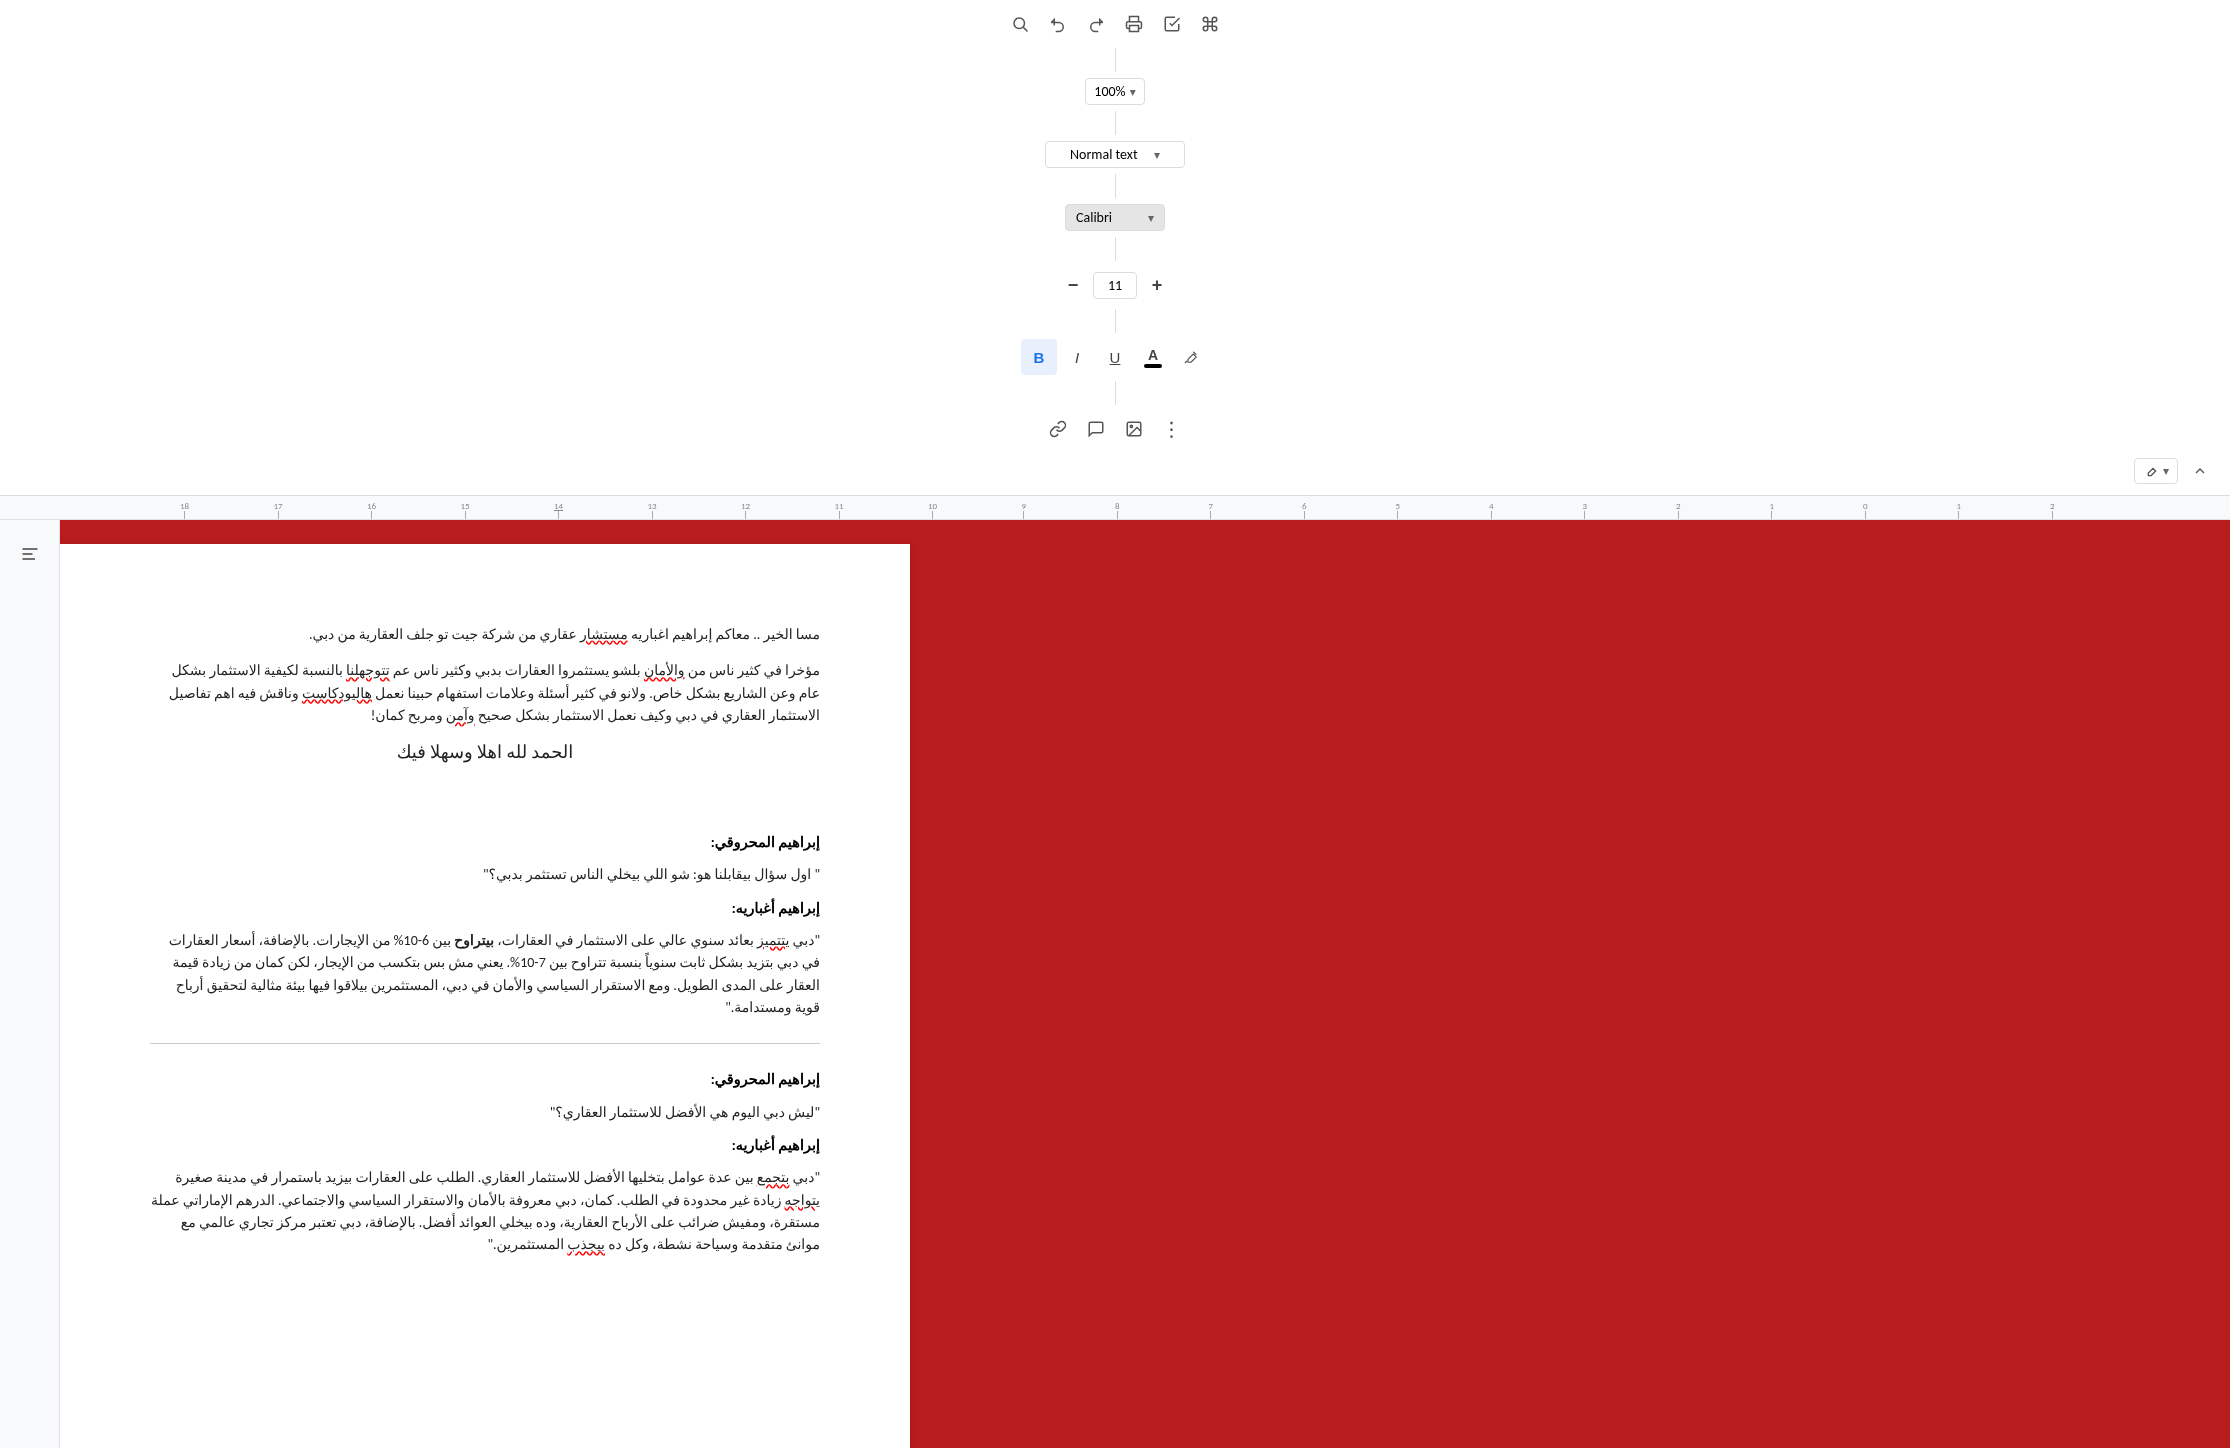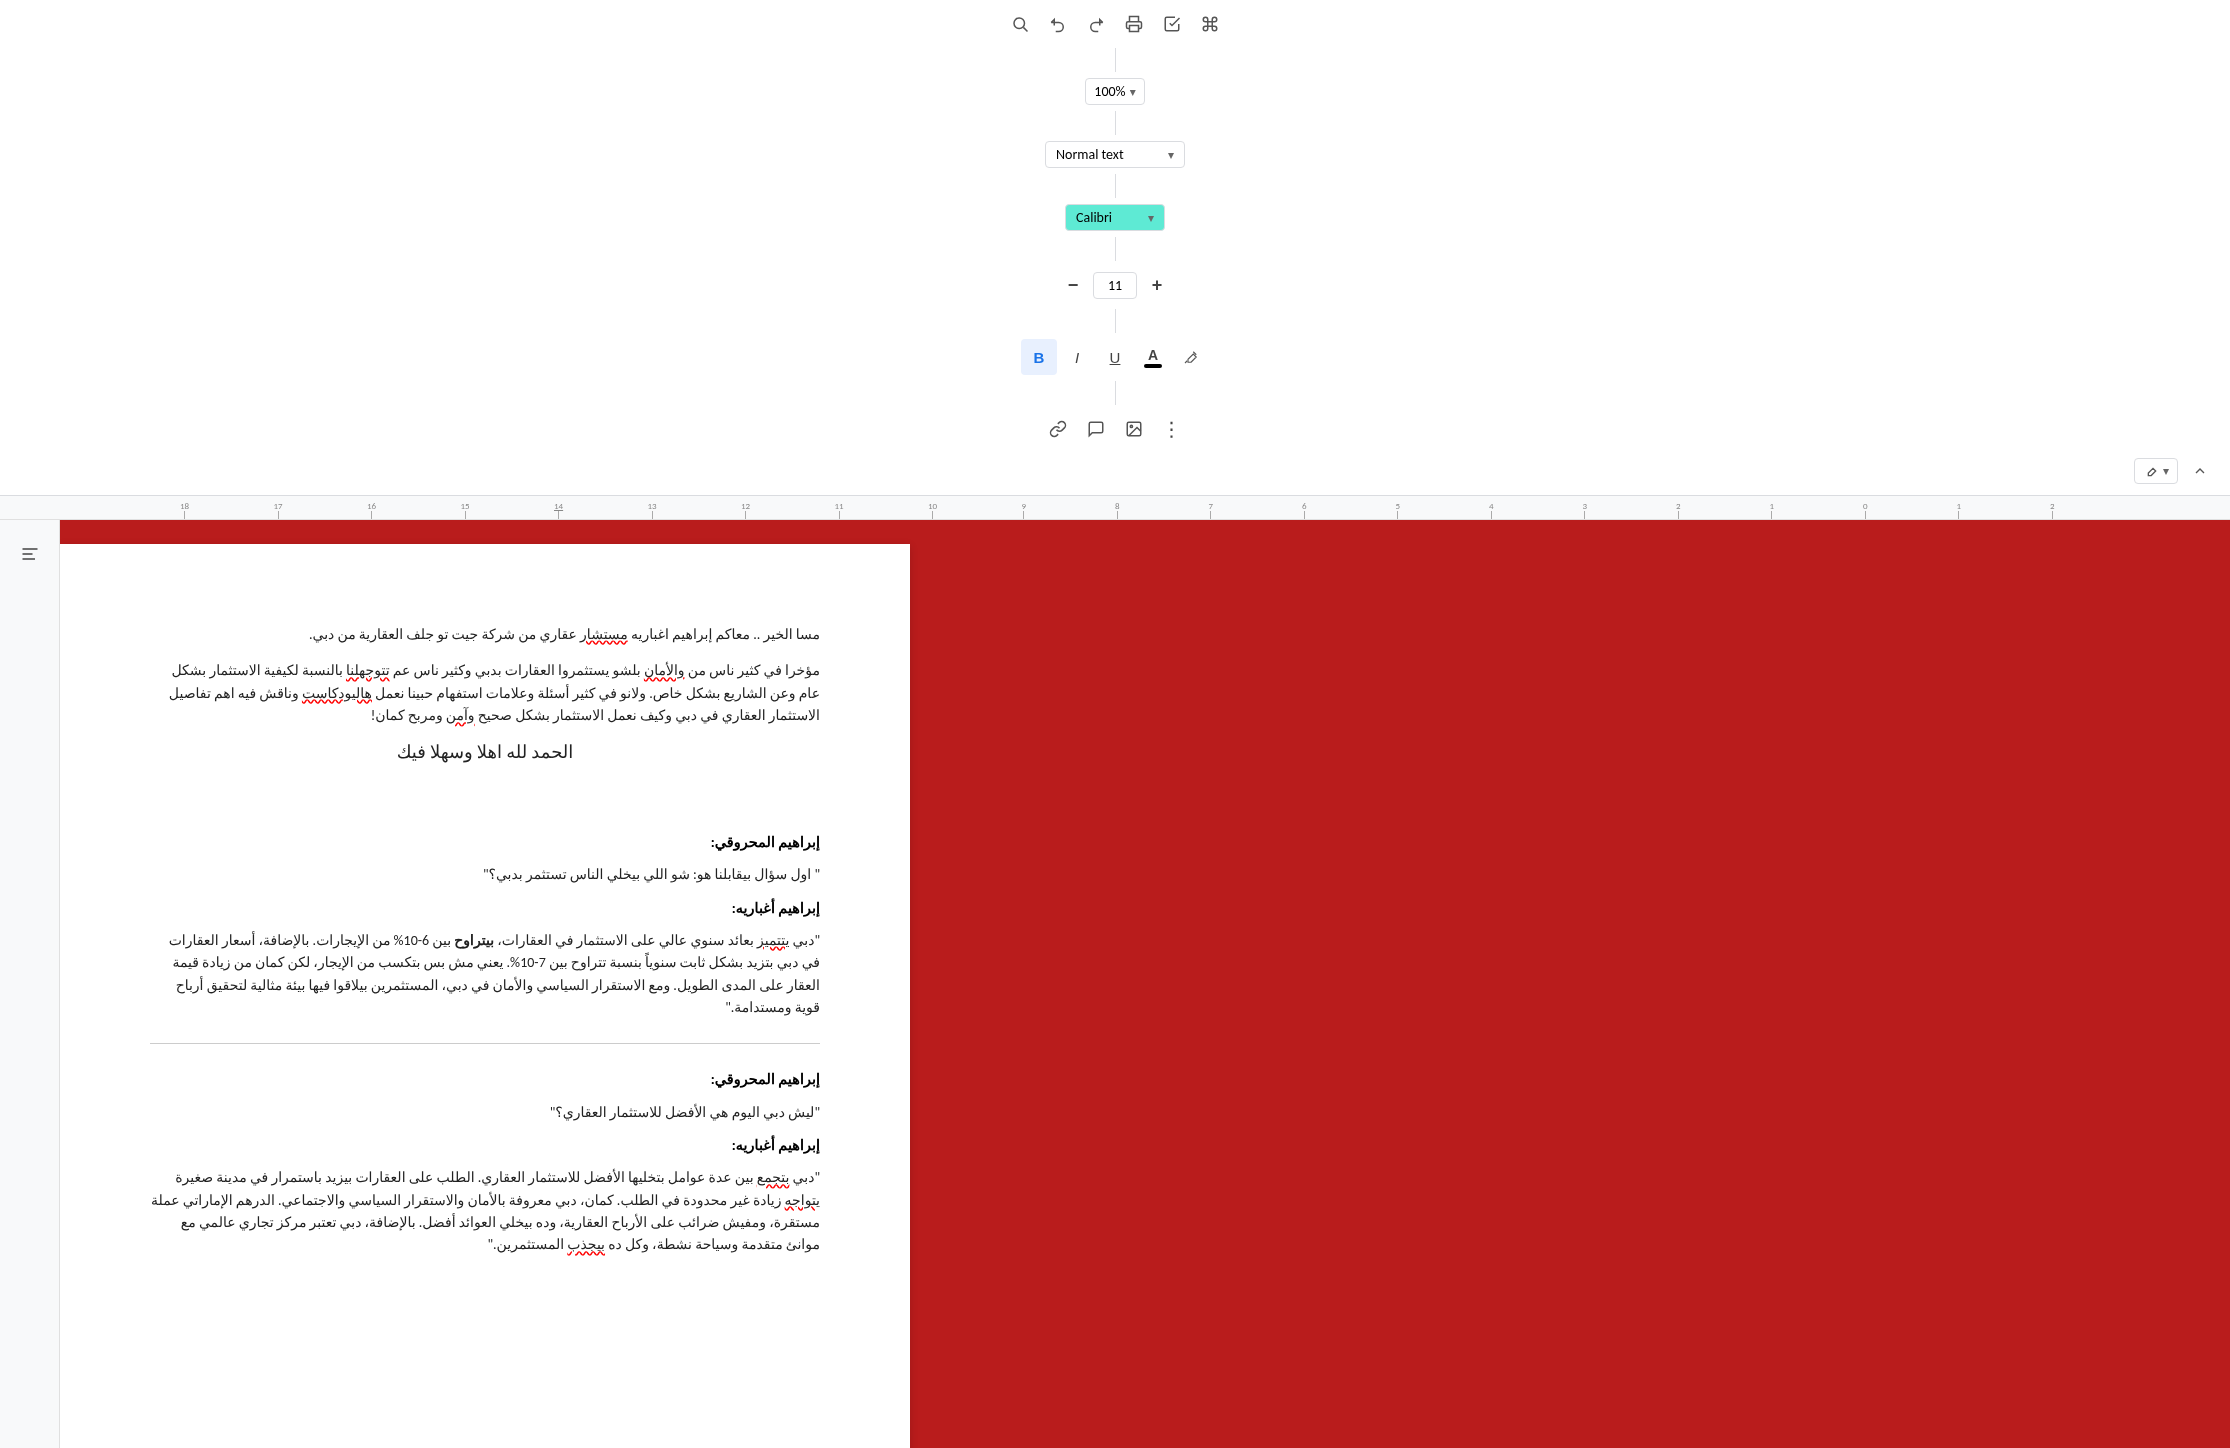--- a/index.html
+++ b/index.html
@@ -61,38 +61,38 @@
       cursor: pointer;
       font-size: 14px;
       background: #fff;
     }
 
     .style-selector {
       display: flex;
       align-items: center;
       border: 1px solid #dadce0;
       border-radius: 4px;
+      padding: 4px 24px;
+      gap: 6px;
+      cursor: pointer;
+      font-size: 14px;
+      background: #fff;
+      min-width: 140px;
+    }
+
+    .font-selector {
+      display: flex;
+      align-items: center;
+      border: 1px solid #dadce0;
+      border-radius: 4px;
       padding: 4px 10px;
       gap: 6px;
       cursor: pointer;
       font-size: 14px;
-      background: #fff;
-      min-width: 140px;
-    }
-
-    .font-selector {
-      display: flex;
-      align-items: center;
-      border: 1px solid #dadce0;
-      border-radius: 4px;
-      padding: 4px 10px;
-      gap: 6px;
-      cursor: pointer;
-      font-size: 14px;
-      background: #5eead4;
+      background: #e5e5e5;
       min-width: 100px;
     }
 
     .font-size-control {
       display: flex;
       align-items: center;
       gap: 2px;
     }
 
     .font-size-box {

